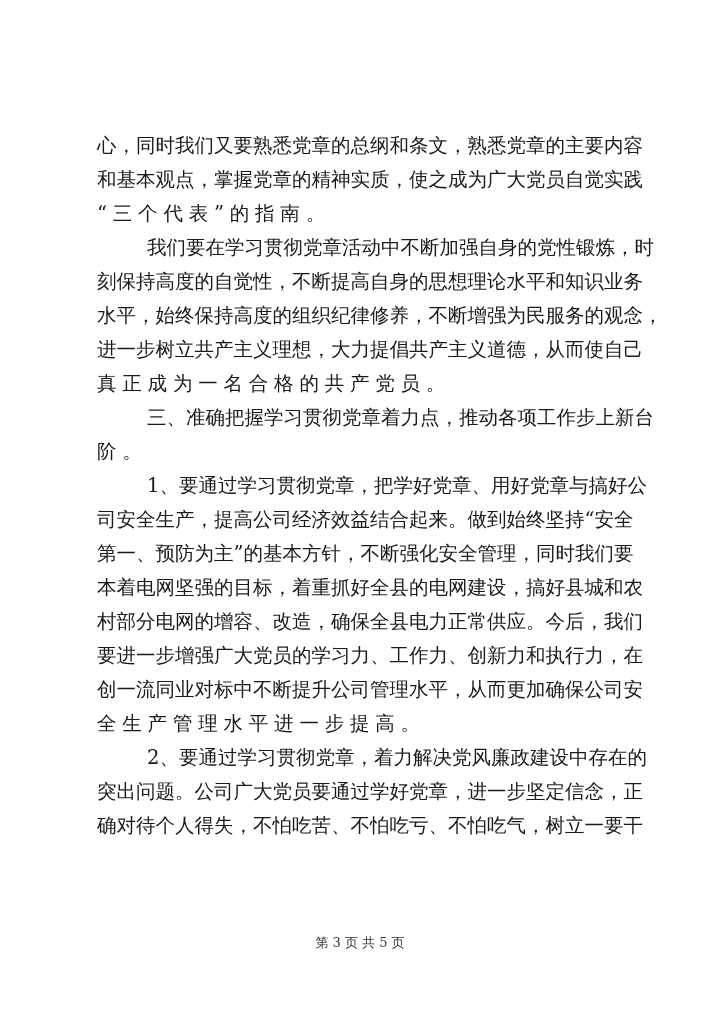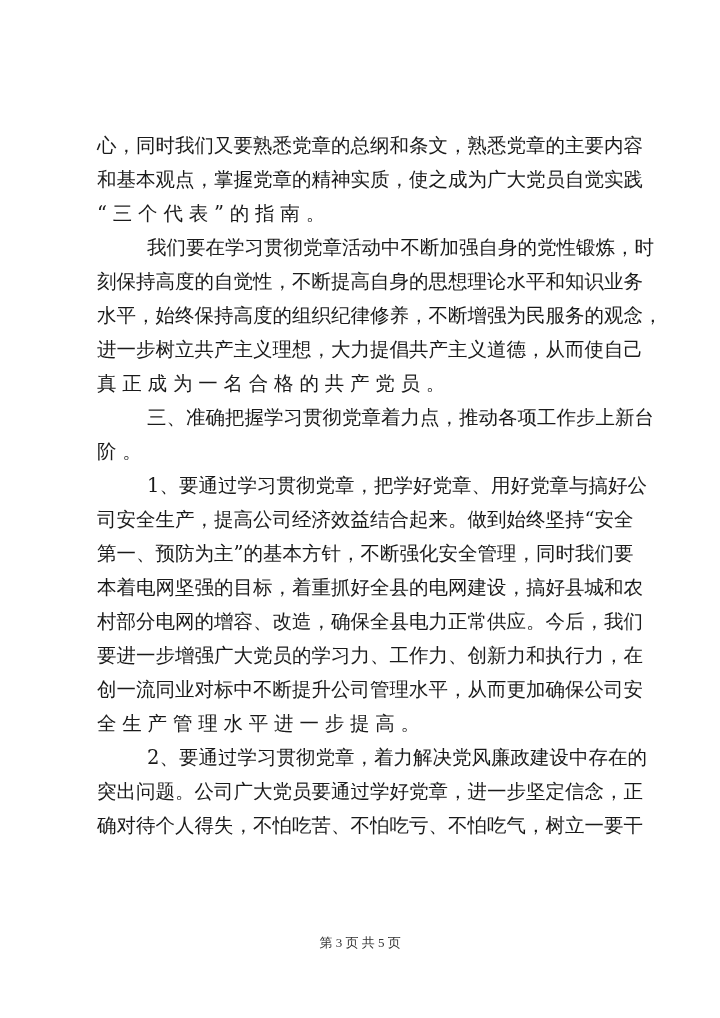--- a/index.html
+++ b/index.html
@@ -35,21 +35,20 @@
   .line.last span.ch { margin-right: 5.8px; }
   .line.indent { padding-left: 50px; }
   .line .ch { display: inline-block; }
   .footer {
     position: absolute;
     top: 934px;
     left: 0; width: 720px;
     text-align: center;
     font-size: 13px;
     color: #333;
-    font-family: Liberation Serif, serif;
   }
 </style>
 </head>
 <body>
 
 <div class="page">
   <div class="body-text" id="body-text">
       <div class="line">
         <span class="ch">心</span>
         <span class="ch">，</span>

